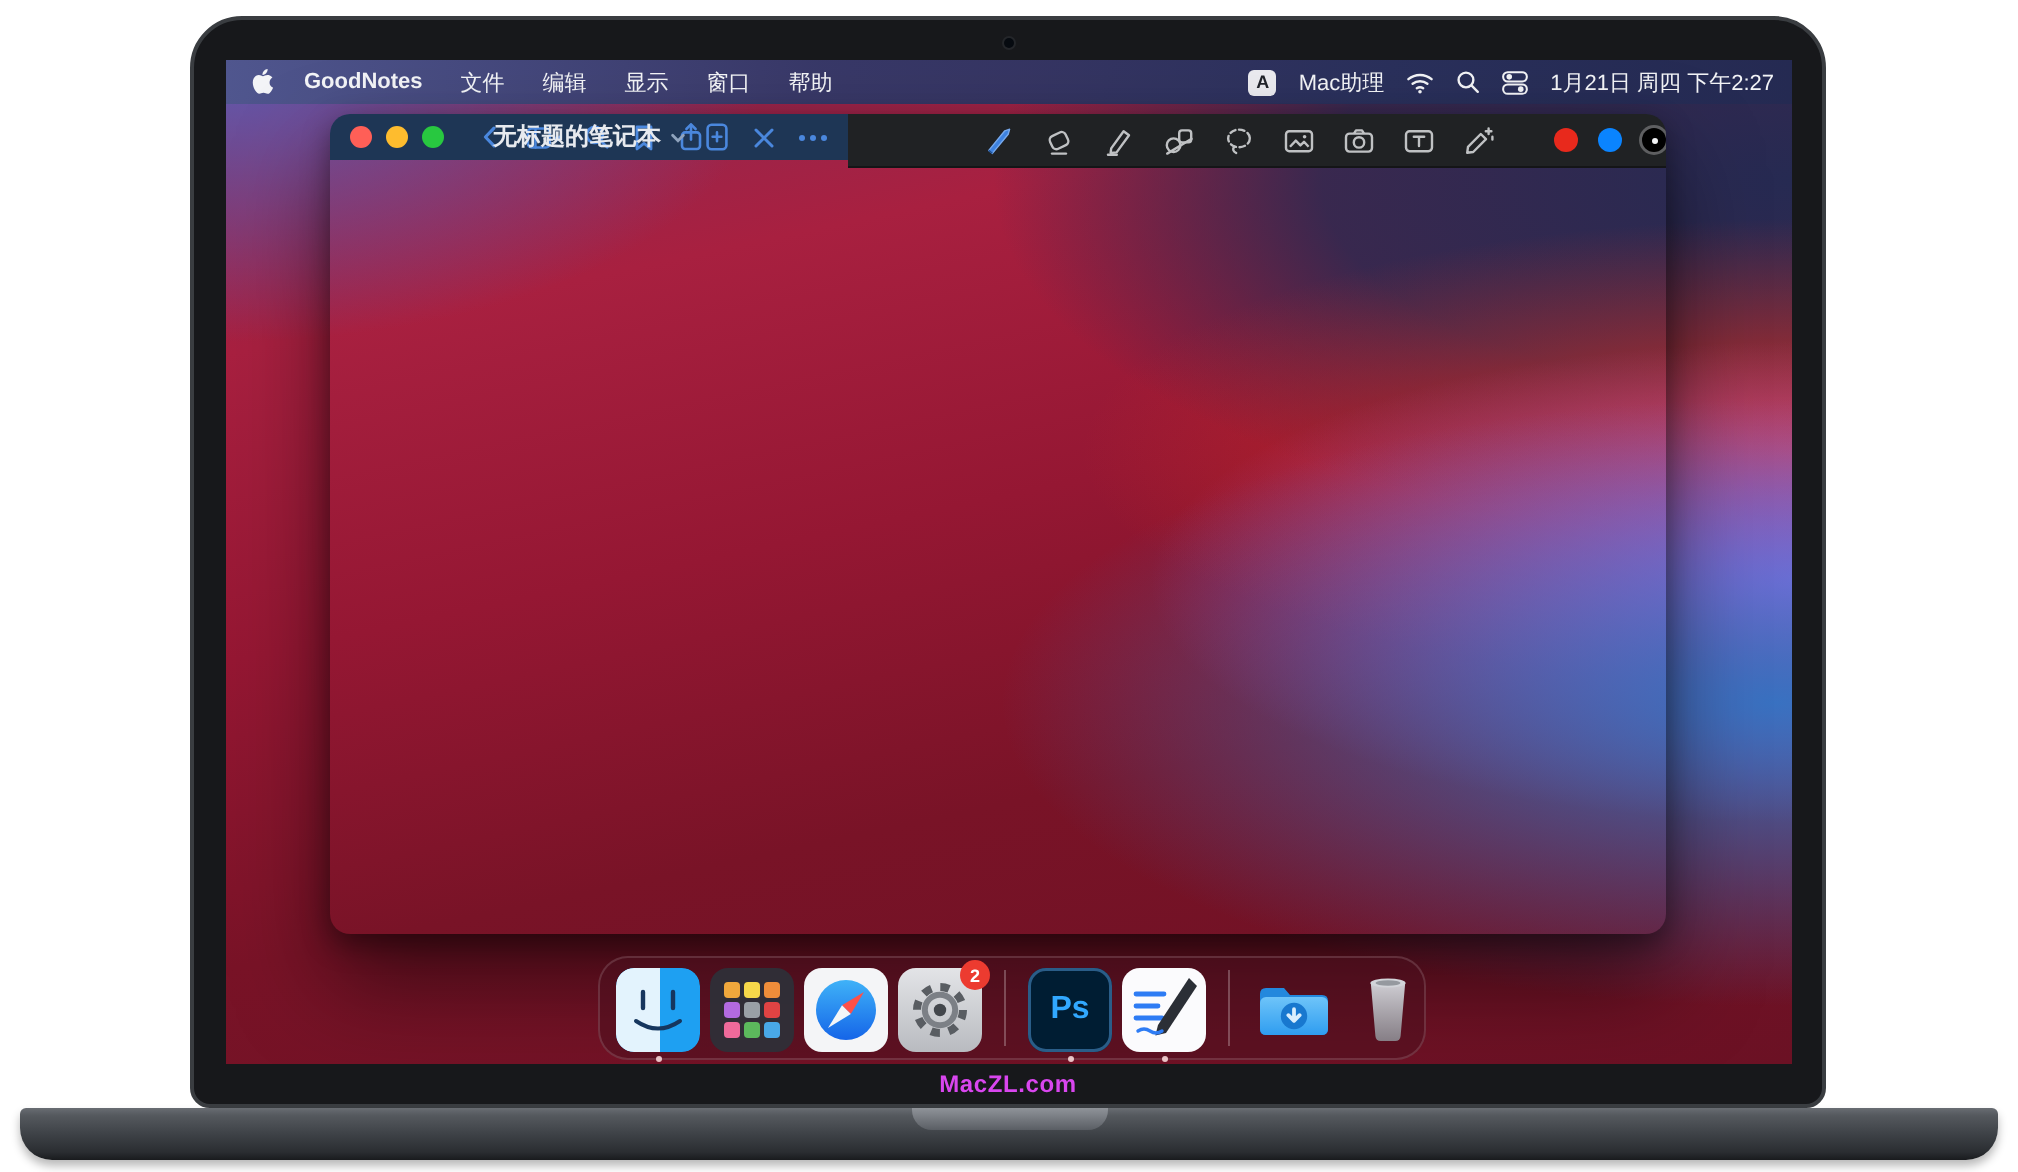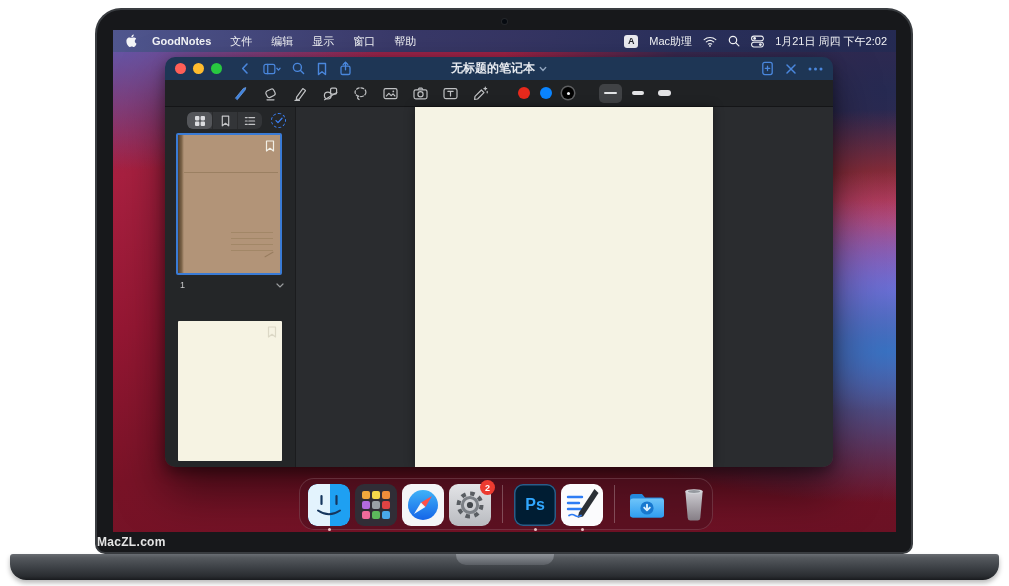--- a/index.html
+++ b/index.html
@@ -3,22 +3,22 @@
 <meta charset="utf-8">
 <style>
   * { margin:0; padding:0; box-sizing:border-box; }
   html,body { width:1009px; height:586px; background:#ffffff; font-family:"Liberation Sans", sans-serif; overflow:hidden; position:relative; }
 
   
   .laptop-screen { position:absolute; left:95px; top:8px; width:818px; height:546px;
     background:#17181b; border:2px solid #3a3d41; border-radius:26px 26px 10px 10px; }
   .camera-dot { position:absolute; left:50%; top:9px; width:5px; height:5px; margin-left:-2px;
     border-radius:50%; background:#060a10; box-shadow:0 0 0 1px #24262a; }
-  .chin-brand { position:absolute; left:0; right:0; bottom:3px; text-align:left;
-    color:#e5e5e5; font-size:12px; font-weight:bold; letter-spacing:.3px; }
+  .chin-brand { position:absolute; left:0; right:0; bottom:3px; text-align:center;
+    color:#d946ef; font-size:12px; font-weight:bold; letter-spacing:.3px; }
   .laptop-base { position:absolute; left:10px; top:554px; width:989px; height:26px;
     background:linear-gradient(#696d73 0%, #55595e 14%, #3e4247 50%, #2a2d31 85%, #191b1e 100%);
     border-radius:3px 3px 16px 16px; box-shadow:0 3px 5px rgba(0,0,0,.28); }
   .base-notch { position:absolute; left:50%; top:0; width:98px; height:11px; margin-left:-49px;
     background:linear-gradient(#8f9399, #5a5e64); border-radius:0 0 10px 10px; }
 
   
   .display { position:absolute; left:16px; top:20px; width:783px; height:502px; overflow:hidden;
     background:
       radial-gradient(90% 55% at 99% 64%, rgba(52,116,196,.95) 0%, rgba(52,116,196,0) 55%),
@@ -35,21 +35,21 @@
   .menubar .menus { display:flex; align-items:center; gap:19px; }
   .menubar .appname { font-weight:bold; margin-left:15px; }
   .menubar .m-item { white-space:nowrap; }
   .status { margin-left:auto; display:flex; align-items:center; gap:11px; }
   .ime-box { width:14px; height:13px; background:rgba(245,246,248,.95); border-radius:3px;
     color:#20232a; font-size:9px; font-weight:bold; display:flex; align-items:center; justify-content:center; }
   .s-icon { display:flex; align-items:center; }
 
   
   .gn-window { position:absolute; left:52px; top:27px; width:668px; height:410px; border-radius:10px;
-    overflow:hidden; display:flex; flex-direction:column;
+    overflow:hidden; display:flex; flex-direction:row;
     box-shadow:0 24px 45px rgba(0,0,0,.5), 0 5px 14px rgba(0,0,0,.4); }
   .titlebar { height:23px; flex:none; background:#1e3655; display:flex; align-items:center;
     padding:0 10px; position:relative; }
   .lights { display:flex; gap:7px; }
   .light { width:11px; height:11px; border-radius:50%; }
   .nav-icons { display:flex; align-items:center; gap:11px; margin-left:17px; }
   .win-title { position:absolute; left:50%; transform:translateX(-50%); display:flex; align-items:center; gap:4px;
     color:#e7eaef; font-size:12px; font-weight:bold; white-space:nowrap; }
   .tb-right { margin-left:auto; display:flex; align-items:center; gap:11px; }
 
@@ -148,21 +148,21 @@
             </svg>
         </span>
         <span class="s-icon">
           <svg width="13" height="13" viewBox="0 0 14 14" fill="none" stroke="#f3f4f7" stroke-width="1.1">
               <rect x="0.6" y="1.2" width="12.8" height="5" rx="2.5"></rect>
               <circle cx="3.9" cy="3.7" r="1.5" fill="#f3f4f7" stroke="none"></circle>
               <rect x="0.6" y="7.8" width="12.8" height="5" rx="2.5"></rect>
               <circle cx="10.1" cy="10.3" r="1.5" fill="#f3f4f7" stroke="none"></circle>
             </svg>
         </span>
-        <span>1月21日 周四 下午2:02</span>
+        <span>1月21日 周四 下午2:27</span>
       </span>
     </div>
 
     <div class="gn-window">
 
       <div class="titlebar">
         <span class="lights">
           <span class="light" style="background:#ff5f57"></span>
           <span class="light" style="background:#febc2e"></span>
           <span class="light" style="background:#28c840"></span>

